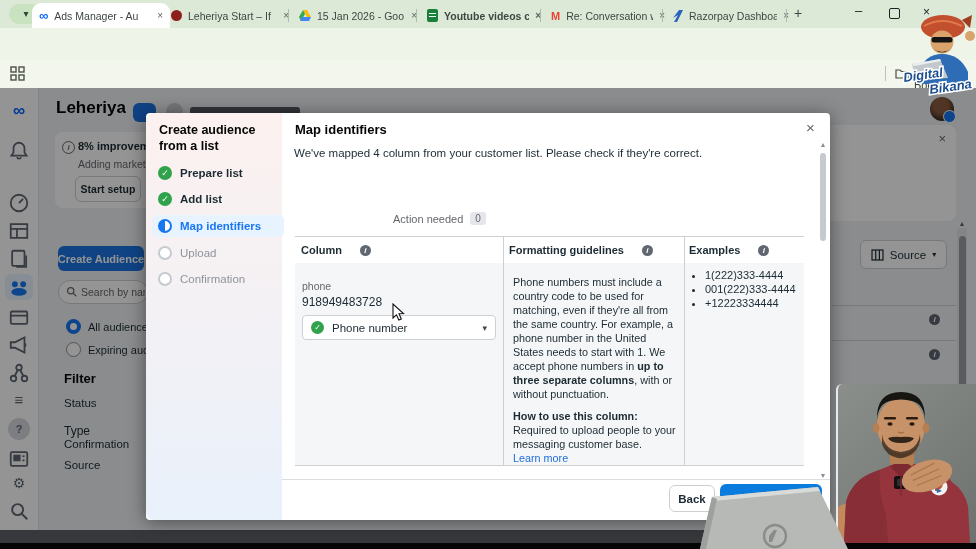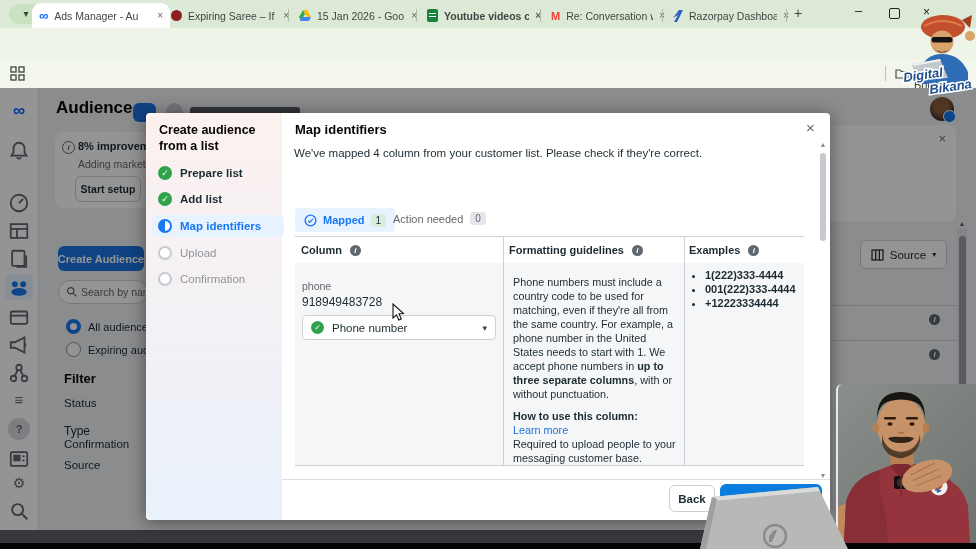--- a/index.html
+++ b/index.html
@@ -35,21 +35,21 @@
   .step .dot{width:14px;height:14px;border-radius:50%;flex:0 0 14px;display:flex;align-items:center;justify-content:center;font-size:9px;color:#fff;}
   .step .slabel{font-size:11.5px;}
   .step.done .dot{background:#31a24c;}
   .step.done .slabel{color:#1c2b33;font-weight:bold;}
   .step.current{background:#e7f3ff;}
   .step.current .dot{border:2px solid #1877f2;width:10px;height:10px;flex-basis:10px;background:linear-gradient(90deg,#1877f2 50%,#fff 50%);}
   .step.current .slabel{color:#1877f2;font-weight:bold;}
   .step.todo .dot{border:2px solid #c6cad1;width:10px;height:10px;flex-basis:10px;background:#fff;}
   .step.todo .slabel{color:#90949c;}
   .infoic{width:11px;height:11px;border-radius:50%;background:#606770;color:#fff;font-size:8px;font-weight:bold;display:inline-flex;align-items:center;justify-content:center;font-style:italic;}
-  .cellhead{font-size:11px;font-weight:bold;color:#1c2b33;display:flex;align-items:center;gap:8px;}
+  .cellhead{font-size:11px;font-weight:bold;color:#1c2b33;display:flex;align-items:center;gap:18px;}
   .gline{font-size:10.8px;color:#1c2b33;line-height:14px;}
   
   #webcam{left:836px;top:384px;width:140px;height:159px;background:linear-gradient(135deg,#8b8f8b,#6e726f);border-left:2px solid #e9e9e9;border-radius:6px 0 0 0;overflow:hidden;}
   #laptop{left:698px;top:486px;width:150px;height:63px;}
   #mascot{left:896px;top:12px;width:80px;height:88px;}
   #blackstrip{left:0;top:543px;width:976px;height:6px;background:#050505;}
 </style>
 </head>
 <body>
 
@@ -58,21 +58,21 @@
   <div id="tabbar" class="abs">
     <div class="abs" style="left:9px;top:4px;width:34px;height:20px;border-radius:10px;background:#c9e2c0;text-align:center;font-size:10px;color:#37423a;line-height:19px;"><span>▾</span></div>
 
     <div class="tab active abs" style="left:32px;width:124px;">
       <span style="color:#0866ff;font-weight:bold;font-size:13px;">∞</span>
       <span class="tlabel">Ads Manager - Au</span>
       <span class="tclose">×</span>
     </div>
     <div class="tab abs" style="left:164px;width:118px;">
       <span style="width:11px;height:11px;border-radius:50%;background:#8e1f1f;flex:0 0 11px;"></span>
-      <span class="tlabel">Expiring Saree – If</span>
+      <span class="tlabel">Leheriya Start – If</span>
       <span class="tclose">×</span>
     </div>
     <div class="tsep abs" style="left:288px;"></div>
     <div class="tab abs" style="left:292px;width:118px;">
       <svg width="12" height="11" viewBox="0 0 12 11">
           <polygon points="4,0 8,0 12,7 8,7" fill="#fbbc04"></polygon>
           <polygon points="4,0 0,7 2,11 6,4" fill="#34a853"></polygon>
           <polygon points="3,7 12,7 10,11 1,11" fill="#4285f4"></polygon>
         </svg>
       <span class="tlabel">15 Jan 2026 - Goo</span>
@@ -235,21 +235,21 @@
             <line x1="4" y1="9" x2="1.5" y2="9"></line>
             <line x1="12" y1="9" x2="14.5" y2="9"></line>
             <line x1="5" y1="6" x2="3" y2="4"></line>
             <line x1="11" y1="6" x2="13" y2="4"></line>
             <line x1="5" y1="12" x2="3" y2="14"></line>
             <line x1="11" y1="12" x2="13" y2="14"></line>
           </g>
         </svg>
     </div>
 
-    <div class="abs txt" style="left:56px;top:10px;font-size:17px;font-weight:bold;color:#050505;">Audience</div>
+    <div class="abs txt" style="left:56px;top:10px;font-size:17px;font-weight:bold;color:#050505;">Leheriya</div>
     <div class="abs fbbtn" style="left:133px;top:15px;width:23px;height:19px;font-size:10px;"></div>
     <div class="abs" style="left:166px;top:15px;width:17px;height:17px;border-radius:50%;background:#c9ccd1;"></div>
     <div class="abs" style="left:190px;top:19px;width:110px;height:10px;border-radius:3px;background:#3a3f46;opacity:.85;"></div>
 
     <div class="abs" style="left:55px;top:44px;width:110px;height:76px;background:#fff;border-radius:8px;">
       <span class="infoic abs" style="left:7px;top:9px;background:#fff;border:1px solid #65676b;color:#65676b;">i</span>
       <div class="abs txt" style="left:23px;top:8px;width:84px;font-size:11px;font-weight:bold;color:#1c2b33;">8% improveme</div>
       <div class="abs txt" style="left:23px;top:26px;width:84px;font-size:10.5px;color:#65676b;">Adding marketi</div>
       <div class="abs obtn txt" style="left:20px;top:44px;width:64px;height:24px;font-size:10.5px;font-weight:bold;">
           <span>Start setup</span>
@@ -334,28 +334,20 @@
       <div class="step todo abs" style="top:130px;">
         <span class="dot"></span>
         <span class="slabel">Upload</span>
       </div>
     </div>
 
     <div class="abs txt" style="left:149px;top:9px;width:300px;font-size:13px;font-weight:bold;color:#050505;">Map identifiers</div>
     <div class="abs" style="left:660px;top:6px;font-size:15px;color:#606770;">×</div>
     <div class="abs txt" style="left:148px;top:34px;width:520px;font-size:11.5px;color:#1c2b33;">We've mapped 4 column from your customer list. Please check if they're correct.</div>
 
-    <div class="abs" style="left:149px;top:95px;height:24px;background:#e7f3ff;border-radius:4px;display:flex;align-items:center;gap:6px;padding:0 9px;">
-      <svg width="13" height="13" viewBox="0 0 14 14">
-          <circle cx="7" cy="7" r="5.8" fill="none" stroke="#1877f2" stroke-width="1.4"></circle>
-          <polyline points="4.4,7.2 6.2,9 9.6,5.2" fill="none" stroke="#1877f2" stroke-width="1.4"></polyline>
-        </svg>
-      <span style="font-size:11px;font-weight:bold;color:#1877f2;">Mapped</span>
-      <span style="font-size:10px;color:#1c2b33;background:#d8eedd;border-radius:3px;padding:1px 5px;">1</span>
-    </div>
     <div class="abs" style="left:247px;top:99px;display:flex;align-items:center;gap:7px;">
       <span style="font-size:11px;color:#65676b;">Action needed</span>
       <span style="font-size:10px;color:#65676b;background:#e4e6eb;border-radius:3px;padding:1px 5px;">0</span>
     </div>
 
     <div class="abs" style="left:149px;top:123px;width:509px;height:228px;border-top:1px solid #ced0d4;border-bottom:1px solid #ced0d4;">
       <div class="cellhead abs" style="left:6px;top:7px;">
           <span>Column</span>
           <span class="infoic">i</span>
         </div>
@@ -377,25 +369,25 @@
         <div class="abs" style="left:7px;top:52px;width:194px;height:25px;background:#fff;border:1px solid #ccd0d5;border-radius:4px;display:flex;align-items:center;gap:8px;padding:0 8px;box-sizing:border-box;">
           <span style="width:13px;height:13px;border-radius:50%;background:#31a24c;color:#fff;font-size:8px;display:flex;align-items:center;justify-content:center;">✓</span>
           <span style="flex:1;font-size:11.5px;color:#1c2b33;">Phone number</span>
           <span style="font-size:9px;color:#444;">▾</span>
         </div>
 
         <div class="abs gline" style="left:218px;top:12px;width:164px;">
           <span>Phone numbers must include a country code to be used for matching, even if they're all from the same country. For example, a phone number in the United States needs to start with 1. We accept phone numbers in </span><span style="font-weight:bold;">up to three separate columns</span><span>, with or without punctuation.</span>
           <div style="height:8px;"></div>
           <div style="font-weight:bold;">How to use this column:</div>
+          <div>Required to upload people to your messaging customer base.</div>
           <div style="color:#216fdb;">Learn more</div>
-          <div>Required to upload people to your messaging customer base.</div>
-        </div>
-
-        <ul class="abs" style="left:396px;top:5px;margin:0;padding-left:14px;font-size:11px;color:#1c2b33;line-height:14px;font-weight:bold;">
+        </div>
+
+        <ul class="abs" style="left:396px;top:5px;margin:0;padding-left:14px;font-size:11px;color:#1c2b33;line-height:14px;">
           <li>1(222)333-4444</li>
           <li>001(222)333-4444</li>
           <li>+12223334444</li>
         </ul>
       </div>
     </div>
 
     <div class="abs" style="left:672px;top:28px;width:10px;height:338px;">
       <div style="font-size:7px;color:#8a8d91;text-align:center;">▲</div>
       <div class="abs" style="left:2px;top:12px;width:6px;height:88px;border-radius:3px;background:#c6c9ce;"></div>

